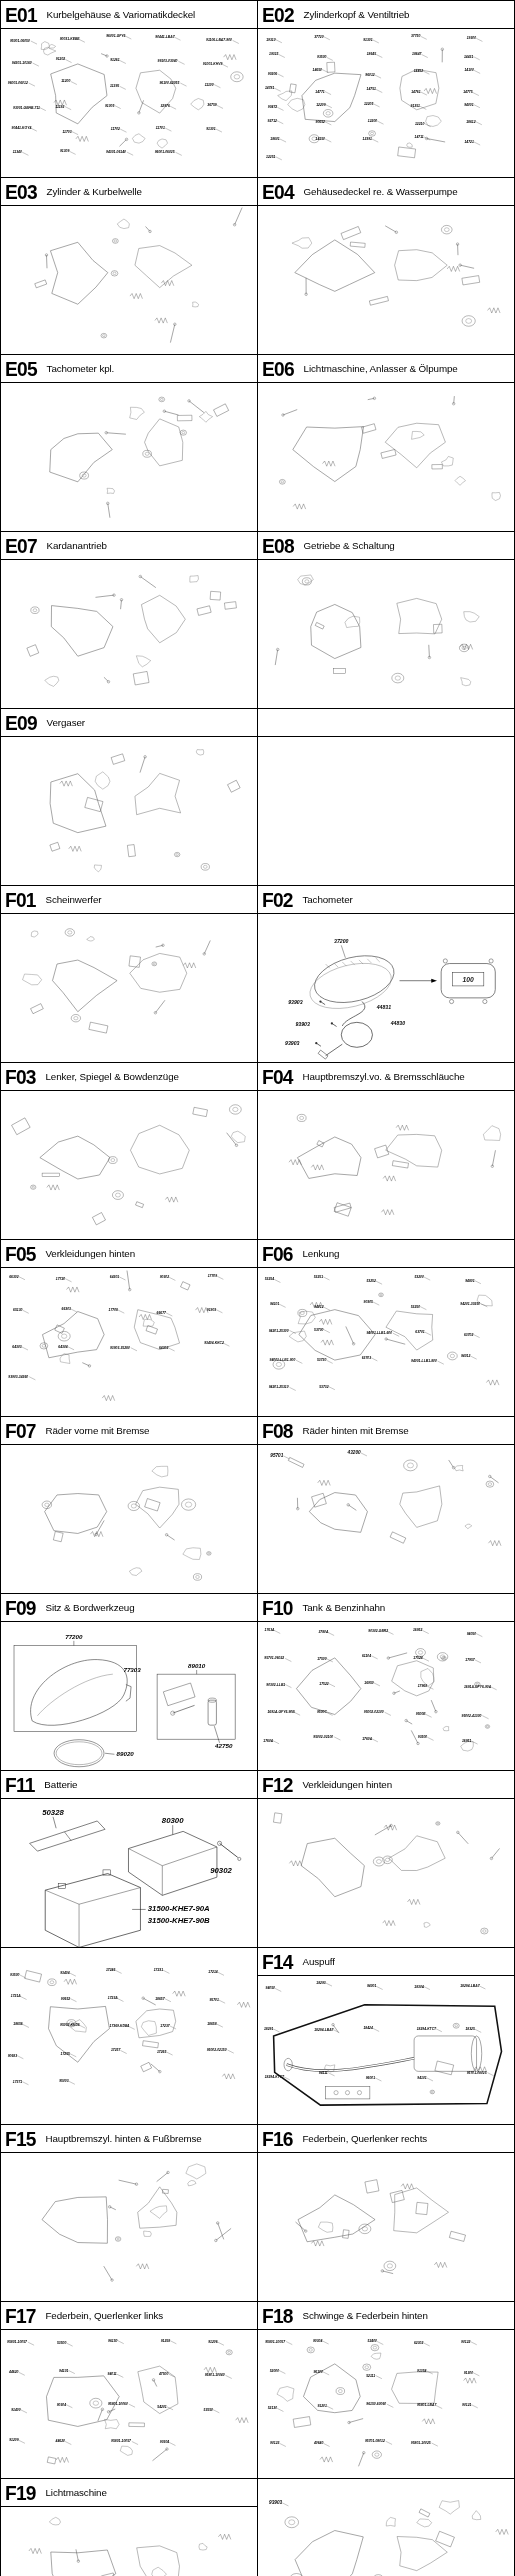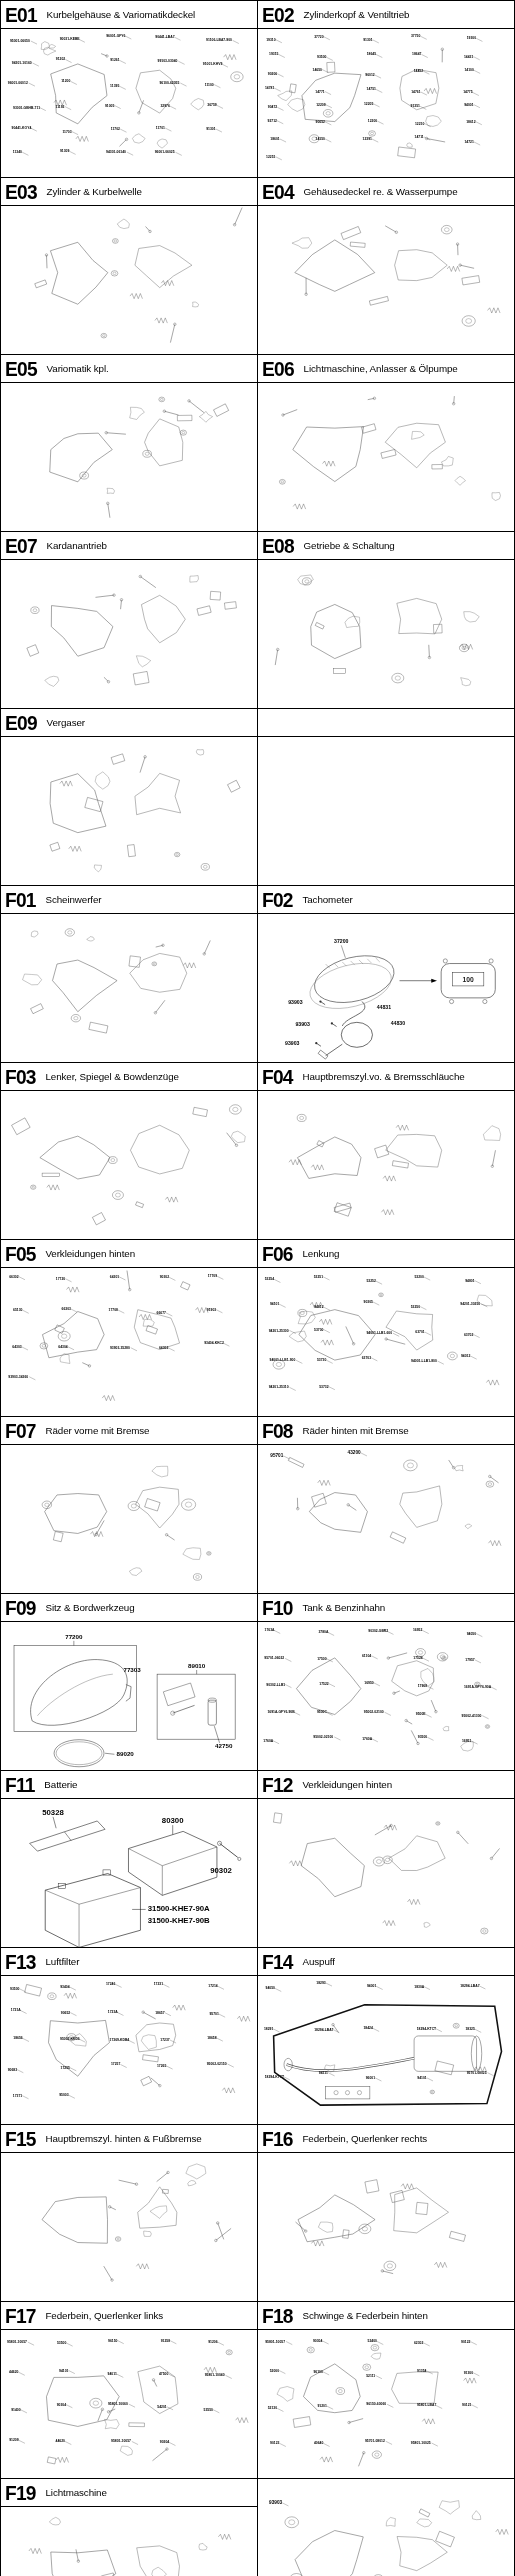--- a/index.html
+++ b/index.html
@@ -2,21 +2,21 @@
 <html style="font-size:8.2px"><head>
 <meta charset="utf-8">
 <style>
   html,body{margin:0;padding:0;background:#fff;}
   .page{width:515px;font-family:"Liberation Sans",sans-serif;}
   .grid{display:grid;grid-template-columns:1fr 1fr;grid-template-rows:repeat(17,176px) 154px 169px 162px;gap:1px;background:#000;padding:1px;box-sizing:border-box;width:515px;}
   .cell{background:#fff;display:flex;flex-direction:column;overflow:hidden;}
   .cell-header{height:27px;flex:none;border-bottom:1px solid #000;display:flex;align-items:center;padding:0 4.1px 0 3.6px;gap:8.8px;background:#fff;}
   .code{font-size:20px;font-weight:bold;letter-spacing:-0.8px;line-height:1;transform:scaleX(.96);transform-origin:left center;white-space:nowrap;}
   .title{font-size:9.8px;font-weight:normal;white-space:nowrap;letter-spacing:-0.1px;}
-  .cell-content{flex:1;position:relative;overflow:hidden;}
+  .cell-content{flex:1;position:relative;overflow:hidden;font-style:italic;}
   .cell-content svg{display:block;width:100%;height:100%;}
   text{user-select:none;}
 </style>
 </head>
 <body>
 
 <div class="page">
   <div class="grid">
       <div class="cell">
     <div class="cell-header">
@@ -266,21 +266,21 @@
             <ellipse cx="362.77848902577534" cy="45.25537714292295" rx="4.607007026625797" ry="3.6856056213006374" fill="none" stroke="#555" stroke-width="0.6"></ellipse>
             <rect x="392.6533167262096" y="136.01026081084274" width="32.6397071541287" height="13.01769857108593" fill="none" stroke="#555" stroke-width="0.8" transform="rotate(-9 408.97317030327395 142.5191100963857)"></rect>
             <line x1="265.9206469464116" y1="50.25255103665404" x2="244.4113388218143" y2="37.80715133500975" stroke="#555" stroke-width="1"></line>
             <circle cx="265.9206469464116" cy="50.25255103665404" r="2.4" fill="none" stroke="#555" stroke-width="0.8"></circle>
           </svg>
         </div>
   </div>
       <div class="cell">
     <div class="cell-header">
       <span class="code">E05</span>
-      <span class="title">Variomatik kpl.</span>
+      <span class="title">Tachometer kpl.</span>
     </div>
     <div class="cell-content">
           <svg viewBox="0 0 492 284" preserveAspectRatio="xMidYMid meet">
             <path d="M213.8,127.8L178.4,152.5L147.6,189.7L93.7,170.9L95.7,127.8L120.9,106.4L147.6,97.4L187.1,96.2Z" fill="none" stroke="#555" stroke-width="1"></path>
             <path d="M349.4,113.6L348.5,148.4L305.0,159.0L283.0,131.3L275.9,113.6L283.1,96.1L305.0,68.7L341.6,84.3Z" fill="none" stroke="#666" stroke-width="0.9"></path>
             <rect x="410.24883564421907" y="44.822980413911864" width="25.5280918572098" height="14.231031380593777" fill="none" stroke="#555" stroke-width="0.8" transform="rotate(-27 423.01288157282397 51.93849610420875)"></rect>
             <rect x="338.9689498466905" y="61.9635968694929" width="27.948657701257616" height="10.291783910244703" fill="none" stroke="#555" stroke-width="0.8" transform="rotate(-1 352.94327869731933 67.10948882461525)"></rect>
             <ellipse cx="280.8390651955269" cy="135.83675598492846" rx="8.3403385207057" ry="6.67227081656456" fill="none" stroke="#555" stroke-width="0.8"></ellipse>
             <ellipse cx="280.8390651955269" cy="135.83675598492846" rx="3.7531523343175652" ry="3.002521867454052" fill="none" stroke="#555" stroke-width="0.6"></ellipse>
             <line x1="202.24370182678103" y1="95.36140414234251" x2="240.04289124617566" y2="98.17286787481318" stroke="#555" stroke-width="1"></line>
@@ -936,24 +936,20 @@
             <ellipse cx="232.43726663151756" cy="119.93196132709272" rx="10.781537213828415" ry="8.625229771062733" fill="none" stroke="#555" stroke-width="0.8"></ellipse>
             <ellipse cx="232.43726663151756" cy="119.93196132709272" rx="4.851691746222786" ry="3.8813533969782292" fill="none" stroke="#555" stroke-width="0.6"></ellipse>
             <path d="M239.6382606853731,238.3526238829363L243.6382606853731,233.3526238829363L247.6382606853731,243.3526238829363L251.6382606853731,233.3526238829363L255.6382606853731,243.3526238829363L259.6382606853731,233.3526238829363L263.6382606853731,243.3526238829363" fill="none" stroke="#555" stroke-width="0.8"></path>
             <line x1="384.0697319605388" y1="63.92351643438451" x2="404.0134025045575" y2="85.88309994486886" stroke="#555" stroke-width="1"></line>
             <circle cx="384.0697319605388" cy="63.92351643438451" r="2.4" fill="none" stroke="#555" stroke-width="0.8"></circle>
             <rect x="30.914625820703804" y="27.201121628284454" width="14.004945828579366" height="18.173119094222784" fill="none" stroke="#555" stroke-width="0.8" transform="rotate(8 37.91709873499349 36.287681175395846)"></rect>
           </svg>
         </div>
   </div>
       <div class="cell">
-    <div class="cell-header">
-      <span class="code">F13</span>
-      <span class="title">Luftfilter</span>
-    </div>
     <div class="cell-content">
           <svg viewBox="0 0 492 284" preserveAspectRatio="xMidYMid meet">
             <path d="M208.4,127.8L178.6,152.6L147.6,192.4L106.4,160.8L91.3,127.8L94.9,85.7L147.6,90.1L200.9,85.1Z" fill="none" stroke="#555" stroke-width="1"></path>
             <path d="M335.8,113.6L329.9,133.5L305.0,141.0L265.1,145.5L259.3,113.6L280.0,93.5L305.0,90.1L331.4,92.5Z" fill="none" stroke="#666" stroke-width="0.9"></path>
             <line x1="273.26216197852045" y1="69.311673829332" x2="297.30826206866305" y2="82.38720828761909" stroke="#555" stroke-width="1"></line>
             <circle cx="273.26216197852045" cy="69.311673829332" r="2.4" fill="none" stroke="#555" stroke-width="0.8"></circle>
             <path d="M298.5,124.4L298.6,136.5L283.4,141.0L274.9,131.2L269.7,124.4L273.0,116.0L283.4,112.7L295.8,114.4Z" fill="none" stroke="#666" stroke-width="0.7"></path>
             <path d="M121.16380696883425,37.743068193783984L125.16380696883425,32.743068193783984L129.16380696883425,42.743068193783984L133.16380696883425,32.743068193783984L137.16380696883425,42.743068193783984L141.16380696883425,32.743068193783984L145.16380696883425,42.743068193783984" fill="none" stroke="#555" stroke-width="0.8"></path>
             <ellipse cx="135.24139850446954" cy="117.41845839563757" rx="8.556118152104318" ry="6.844894521683455" fill="none" stroke="#555" stroke-width="0.8"></ellipse>
             <ellipse cx="135.24139850446954" cy="117.41845839563757" rx="3.8502531684469434" ry="3.0802025347575546" fill="none" stroke="#555" stroke-width="0.6"></ellipse>

